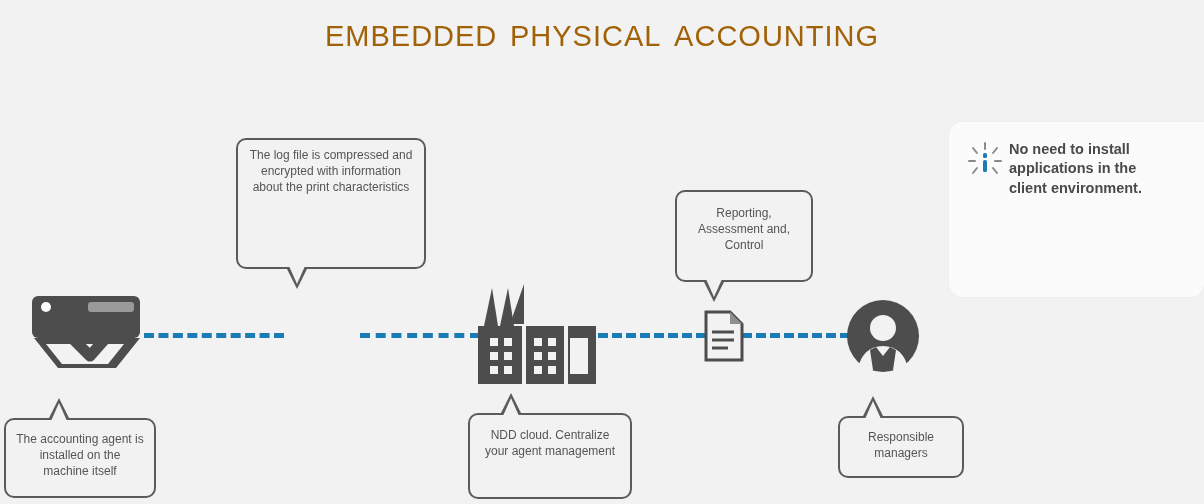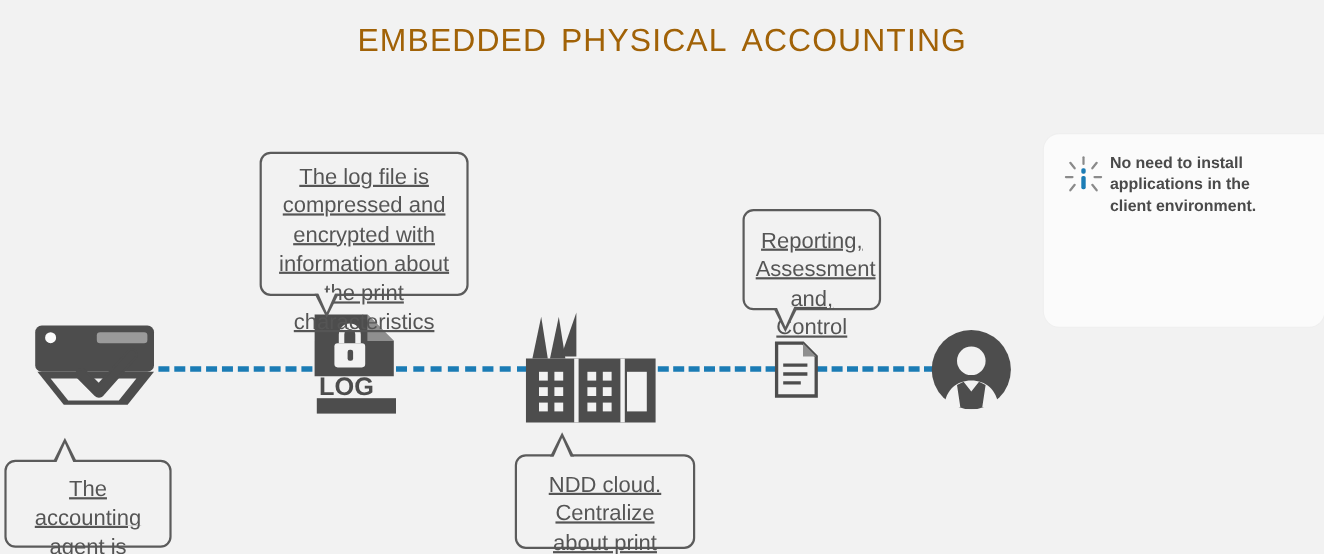--- a/index.html
+++ b/index.html
@@ -45,24 +45,23 @@
 
   
   .bubble {
     position: absolute;
     background: #f2f2f2;
     border: 2px solid #5b5b5b;
     border-radius: 10px;
     color: #555;
     text-align: center;
     line-height: 1.32;
-    font-size: 20px;
+    font-size: 12px;
     box-sizing: border-box;
     padding: 8px 10px;
-    text-decoration: underline;
   }
   
   .tail-down-border {
     position: absolute;
     width: 0; height: 0;
     border-left: 11px solid transparent;
     border-right: 11px solid transparent;
     border-top: 22px solid #5b5b5b;
     bottom: -22px;
   }
@@ -146,35 +145,20 @@
         <rect x="58" y="14" width="46" height="10" rx="3" fill="#9a9a9a"></rect>
         <circle cx="16" cy="19" r="5" fill="#fbfbfb"></circle>
         <path d="M4,50 l24,30 h58 l24,-30 z" fill="#4d4d4d"></path>
         <path d="M16,56 h78 l-16,20 h-46 z" fill="#f2f2f2"></path>
       </g>
       <path d="M44,52 l16,16 l30,-34" fill="none" stroke="#4d4d4d" stroke-width="11" stroke-linecap="round" stroke-linejoin="round"></path>
       <path d="M44,52 l16,16 l30,-34" fill="none" stroke="#4d4d4d" stroke-width="7" stroke-linecap="round" stroke-linejoin="round"></path>
     </svg>
   </div>
 
-  <div class="icon" style="left:282px; top:282px;">
-    <svg width="84" height="102" viewBox="0 0 84 102">
-      <g fill="#4d4d4d">
-        <path d="M4,4 h48 l24,24 v32 h-72 z"></path>
-        <path d="M52,4 l24,24 h-24 z" fill="#8f8f8f"></path>
-        <rect x="6" y="80" width="72" height="14"></rect>
-      </g>
-      <g fill="#f2f2f2">
-        <path d="M26,22 a10,10 0 0 1 20,0 v8 h-5 v-8 a5,5 0 0 0 -10,0 v8 h-5 z"></path>
-        <rect x="22" y="30" width="28" height="22" rx="3"></rect>
-      </g>
-      <rect x="34" y="36" width="5" height="10" rx="2" fill="#4d4d4d"></rect>
-      <text x="8" y="77" font-family="Liberation Sans, sans-serif" font-size="23" font-weight="bold" fill="#4d4d4d">LOG</text>
-    </svg>
-  </div>
 
   <div class="icon" style="left:478px; top:282px;">
     <svg width="122" height="106" viewBox="0 0 122 106">
       <g fill="#4d4d4d">
         <path d="M14,6 l6,38 h-14 z"></path>
         <path d="M30,6 l6,38 h-14 z"></path>
         <path d="M46,2 l0,40 h-14 z"></path>
         <path d="M0,44 h118 v58 h-118 z"></path>
       </g>
       <g fill="#f2f2f2">
@@ -217,38 +201,43 @@
       <path d="M30,47 l7,9 l7,-9 l6,3 l-3,20 h-20 l-3,-20 z" fill="#4d4d4d"></path>
     </svg>
   </div>
 
   <div class="bubble" style="left:236px; top:138px; width:190px; height:131px;">
     <span>The log file is compressed and encrypted with information about the print characteristics</span>
     <span class="tail-down-border" style="left:48px;"></span>
     <span class="tail-down-fill" style="left:51px;"></span>
   </div>
 
-  <div class="bubble" style="left:675px; top:190px; width:126px; height:92px; padding-top:14px;">
+  <div class="bubble" style="left:675px; top:190px; width:138px; height:92px; padding-top:14px;">
     <span>Reporting, Assessment and, Control</span>
     <span class="tail-down-border" style="left:26px;"></span>
     <span class="tail-down-fill" style="left:29px;"></span>
   </div>
 
   <div class="bubble" style="left:4px; top:418px; width:152px; height:80px; padding-top:12px;">
     <span>The accounting agent is installed on the machine itself</span>
     <span class="tail-up-border" style="left:42px;"></span>
     <span class="tail-up-fill" style="left:45px;"></span>
   </div>
 
   <div class="bubble" style="left:468px; top:413px; width:164px; height:86px; padding-top:13px;">
-    <span>NDD cloud. Centralize about print management</span>
+    <span>NDD cloud. Centralize your agent management</span>
     <span class="tail-up-border" style="left:30px;"></span>
     <span class="tail-up-fill" style="left:33px;"></span>
   </div>
 
+  <div class="bubble" style="left:838px; top:416px; width:126px; height:62px; padding-top:12px;">
+    <span>Responsible managers</span>
+    <span class="tail-up-border" style="left:22px;"></span>
+    <span class="tail-up-fill" style="left:25px;"></span>
+  </div>
 
   <div class="info-panel">
     <span class="spark">
       <svg width="40" height="40" viewBox="0 0 40 40">
         <g stroke="#8a8a8a" stroke-width="2" stroke-linecap="round">
           <line x1="20" y1="3" x2="20" y2="9"></line>
           <line x1="8" y1="8" x2="12" y2="13"></line>
           <line x1="32" y1="8" x2="28" y2="13"></line>
           <line x1="4" y1="21" x2="10" y2="21"></line>
           <line x1="36" y1="21" x2="30" y2="21"></line>

